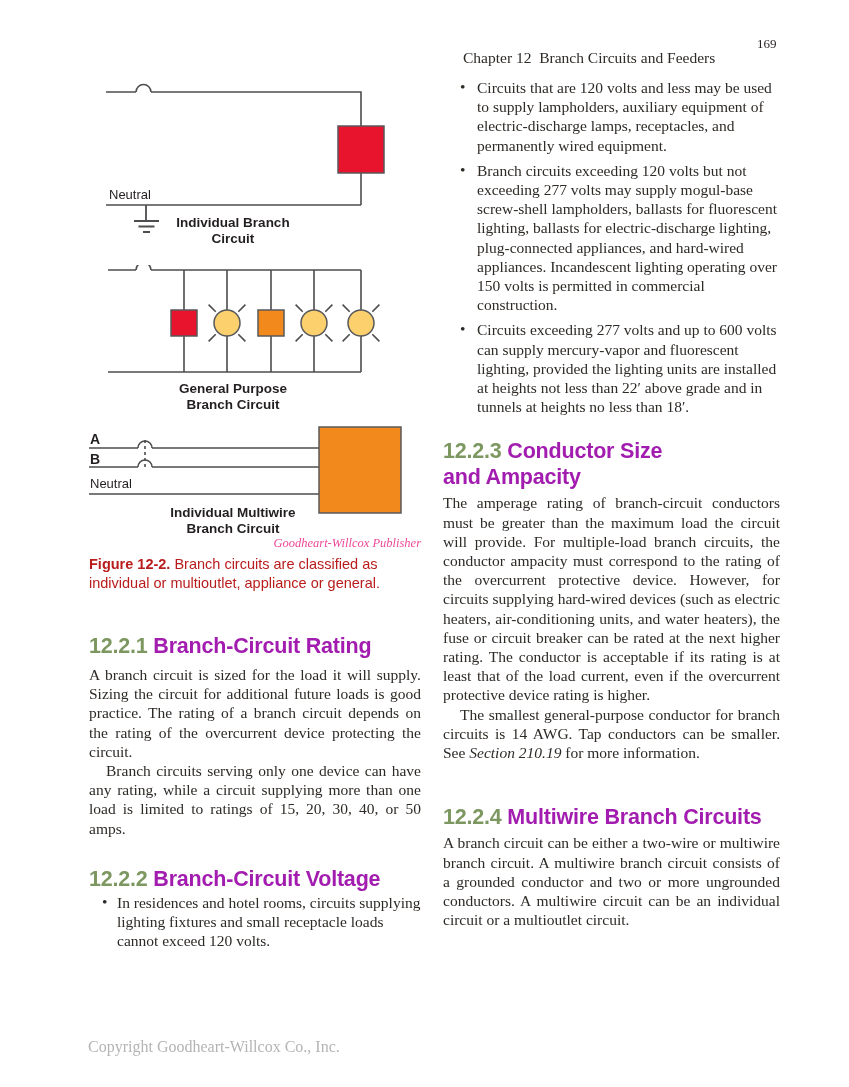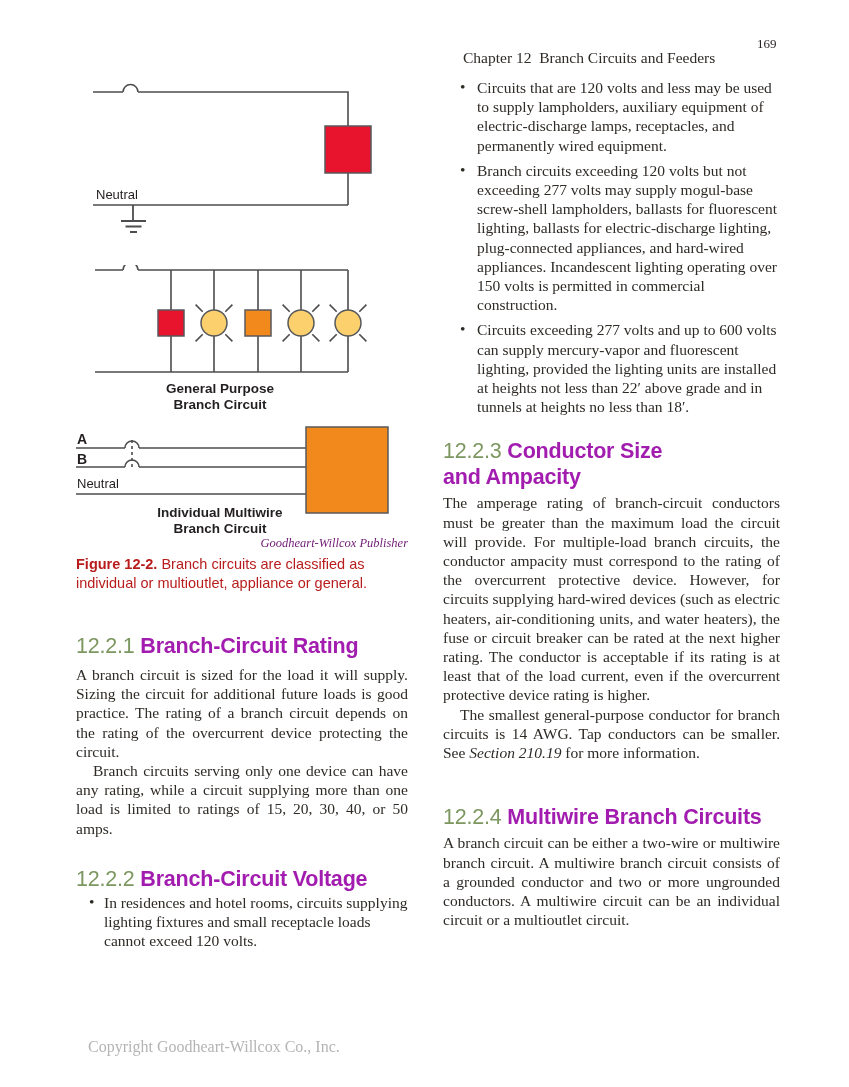--- a/index.html
+++ b/index.html
@@ -4,42 +4,42 @@
 <style>
   * { margin:0; padding:0; box-sizing:border-box; }
   body { background:#ffffff; font-family:"Liberation Serif", serif; color:#2e2a26; }
   .page { position:relative; width:849px; height:1087px; background:#ffffff; overflow:hidden; }
 
   
   .running-head { position:absolute; top:37px; left:463px; font-size:15.5px; white-space:pre; color:#2e2a26;margin-top:12px; }
   .page-number  { position:absolute; top:36px; left:757px; font-size:13px; font-weight:normal; color:#231f20; }
 
   
-  .col-left  { position:absolute; left:76px;  top:75px; width:332px; }
+  .col-left  { position:absolute; left:89px;  top:75px; width:332px; }
   .col-right { position:absolute; left:443px; top:70px; width:337px; }
 
   
   .figure-wrap { position:relative; width:332px; height:480px; }
   .figure-wrap svg { position:absolute; left:0; }
   .dia-label { position:absolute; left:55px; width:178px; text-align:center;
                font-family:"Liberation Sans", sans-serif; font-weight:bold;
                font-size:13.5px; line-height:16px; color:#231f20; }
   .wire-label { position:absolute; font-family:"Liberation Sans", sans-serif;
                 font-size:13px; color:#231f20; }
   .phase-label { position:absolute; left:1px; font-family:"Liberation Sans", sans-serif;
                  font-weight:bold; font-size:14px; color:#231f20; }
-  .credit { position:absolute; right:0; top:461px; font-style:italic; font-size:12.5px; color:#701a75; }
+  .credit { position:absolute; right:0; top:461px; font-style:italic; font-size:12.5px; color:#ec4899; }
 
   .caption { font-family:"Liberation Sans", sans-serif; font-size:14.5px; line-height:19px; color:#b91c1c; }
   .caption b { font-weight:bold; }
 
   
   h2.sec { font-family:"Liberation Sans", sans-serif; font-size:21.5px; line-height:26px;
            font-weight:normal; letter-spacing:-0.2px; }
-  h2.sec .sec-num { color:#7d9760; font-weight:normal; }
+  h2.sec .sec-num { color:#7d9760; font-weight:bold; }
   h2.sec .sec-title { color:#a21caf; font-weight:bold; }
 
   
   p.body { font-size:15.5px; line-height:19.2px; text-align:justify; color:#2e2a26; }
   p.body.indent { text-indent:17px; }
   .seg i { font-style:italic; }
 
   ul.bullets { list-style:none; }
   ul.bullets li { position:relative; font-size:15.5px; line-height:19.2px;
                   margin-bottom:6px; color:#2e2a26; }
@@ -78,20 +78,24 @@
         <g fill="none" stroke-width="1.6" stroke="#4d4d4f">
           <path d="M17,17 H47 M62,17 H272 V51"></path>
           <path d="M47,17 A7.5,7.5 0 0 1 62,17"></path>
           <path d="M272,98 V130"></path>
           <path d="M17,130 H272"></path>
           <path stroke-width="1.8" d="M57,130 V146 M45,146 H70 M49.5,151.5 H65.5 M54,157 H61"></path>
         </g>
         <rect x="249" y="51" width="46" height="47" stroke="#58595b" stroke-width="1.5" fill="#e8132c"></rect>
       </svg>
       <div class="wire-label" style="left:20px; top:112px;">Neutral</div>
+      <div class="dia-label" style="top:140px;">
+        <div>Individual Branch</div>
+        <div>Circuit</div>
+      </div>
 
       <svg style="top:190px;" width="332" height="150" viewBox="0 0 332 150">
         <g fill="none" stroke-width="1.6" stroke="#4d4d4f">
           <path d="M19,5 H47 M62,5 H272"></path>
           <path d="M47,5 A7.5,7.5 0 0 1 62,5"></path>
           <path d="M19,107 H272"></path>
           <path d="M95,5 V107 M138,5 V107 M182,5 V107 M225,5 V107 M272,5 V107"></path>
           <path d="M126.7,46.7 L119.6,39.6 M149.3,46.7 L156.4,39.6 M126.7,69.3 L119.6,76.4 M149.3,69.3 L156.4,76.4
                                               M213.7,46.7 L206.6,39.6 M236.3,46.7 L243.4,39.6 M213.7,69.3 L206.6,76.4 M236.3,69.3 L243.4,76.4
                                               M260.7,46.7 L253.6,39.6 M283.3,46.7 L290.4,39.6 M260.7,69.3 L253.6,76.4 M283.3,69.3 L290.4,76.4"></path>

